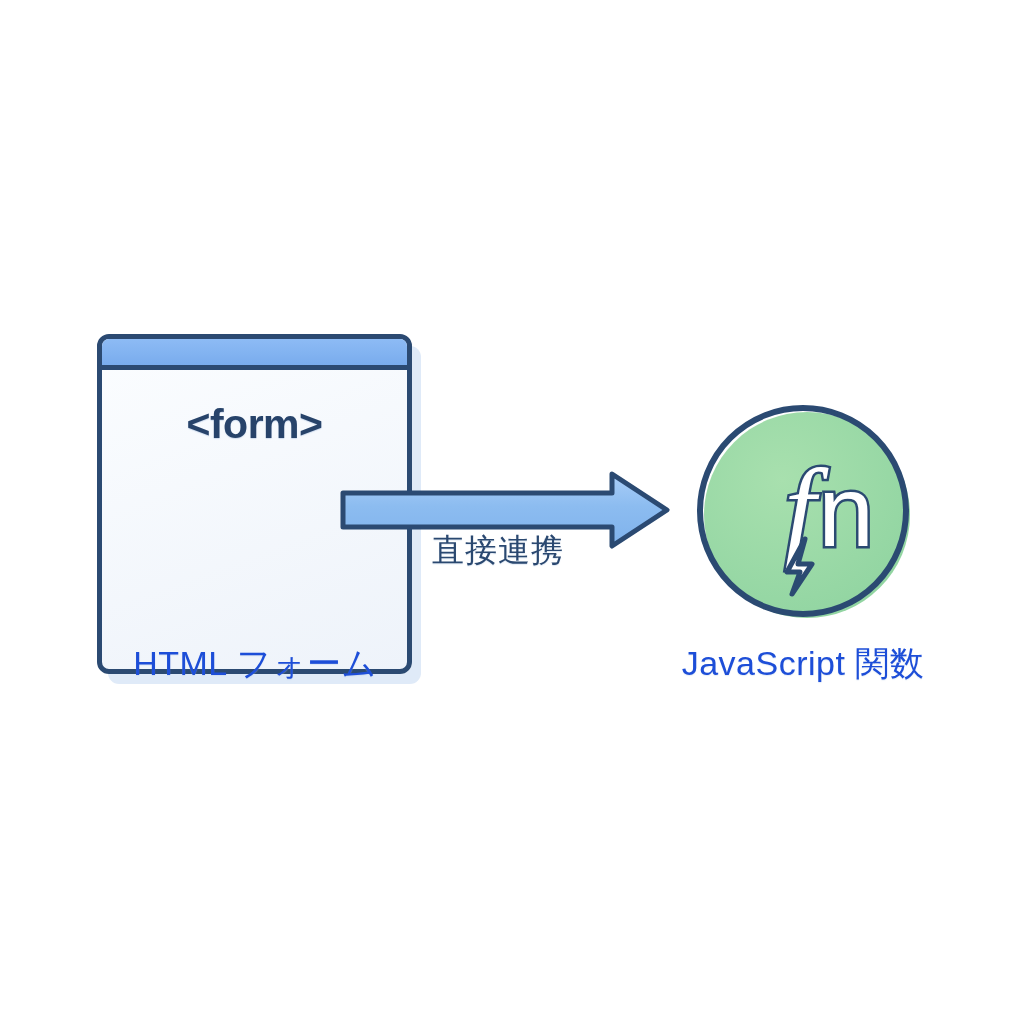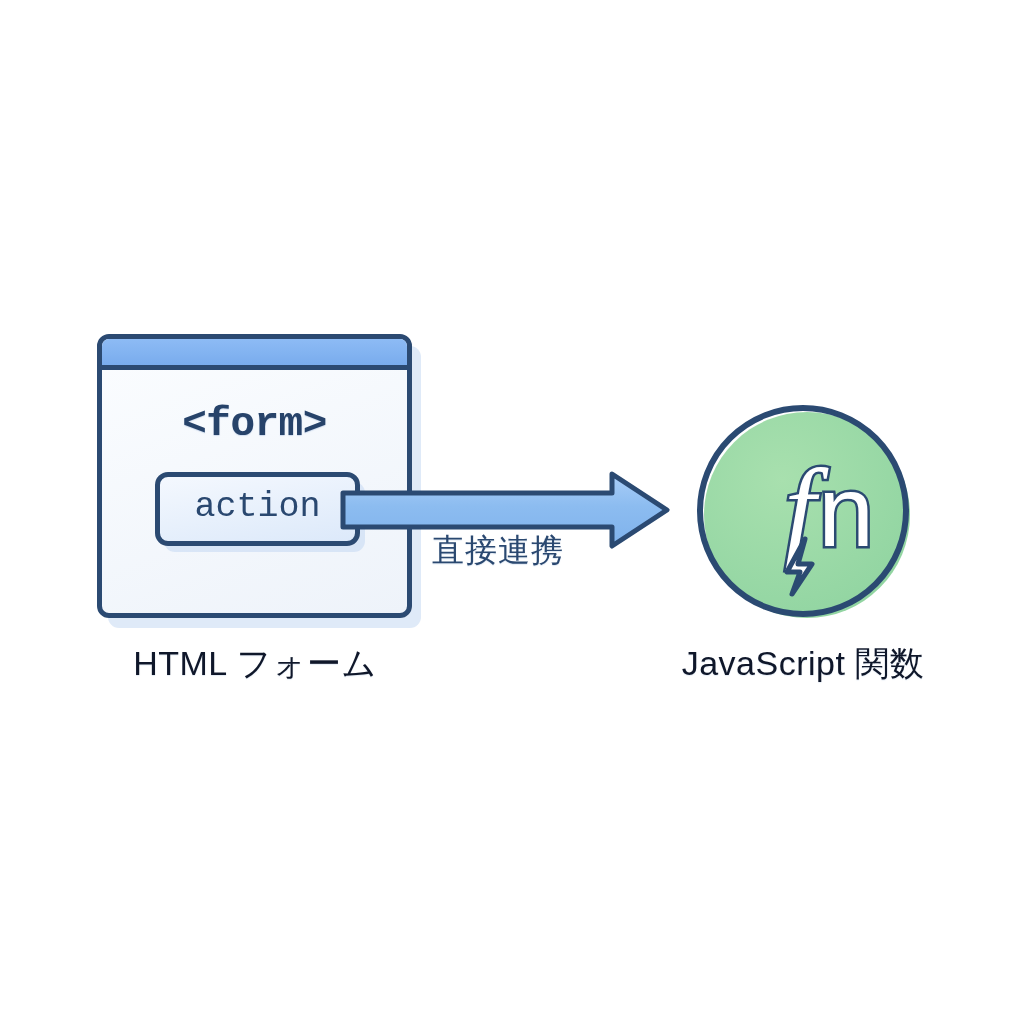--- a/index.html
+++ b/index.html
@@ -23,28 +23,27 @@
     height: 1024px;
     background: #ffffff;
   }
 
   
   .form-window {
     position: absolute;
     left: 97px;
     top: 334px;
     width: 315px;
-    height: 284px;
+    height: 340px;
     border: 5px solid #2b4a72;
     border-radius: 12px;
     background: linear-gradient(160deg, #fbfdff 0%, #eef3fa 100%);
     box-sizing: border-box;
     box-shadow: 10px 11px 0 -1px rgba(197, 217, 243, 0.55);
     overflow: hidden;
-    font-family: Liberation Mono, monospace;
   }
 
   .form-titlebar {
     position: absolute;
     left: 0;
     top: 0;
     width: 100%;
     height: 31px;
     background: linear-gradient(180deg, #8dbbf5 0%, #79aced 100%);
     border-bottom: 5px solid #2b4a72;
@@ -140,21 +139,21 @@
     left: 0;
     top: 0;
     width: 235px;
     height: 232px;
   }
 
   
   .caption {
     position: absolute;
     text-align: center;
-    color: #0f172a;
+    color: #1d4ed8;
     font-size: 34px;
     letter-spacing: 0.5px;
     text-shadow: 0 1px 1px rgba(180, 200, 226, 0.35);
     white-space: nowrap;
   }
   .caption-left {
     left: 55px;
     top: 641px;
     width: 400px;
   }
@@ -165,23 +164,20 @@
   }
 </style>
 </head>
 <body>
 
 <div id="canvas">
 
   <div class="form-window">
     <div class="form-titlebar"></div>
     <div class="form-tag">&lt;form&gt;</div>
-    <div class="action-chip">
-      <span>action</span>
-    </div>
   </div>
 
   <div class="arrow-wrap">
     <svg width="340" height="88" viewBox="0 0 340 88">
       <defs>
         <linearGradient id="arrowGrad" x1="0" y1="0" x2="0" y2="1">
           <stop offset="0%" stop-color="#a9cdf7"></stop>
           <stop offset="45%" stop-color="#8cbcf0"></stop>
           <stop offset="100%" stop-color="#7fb2ec"></stop>
         </linearGradient>

